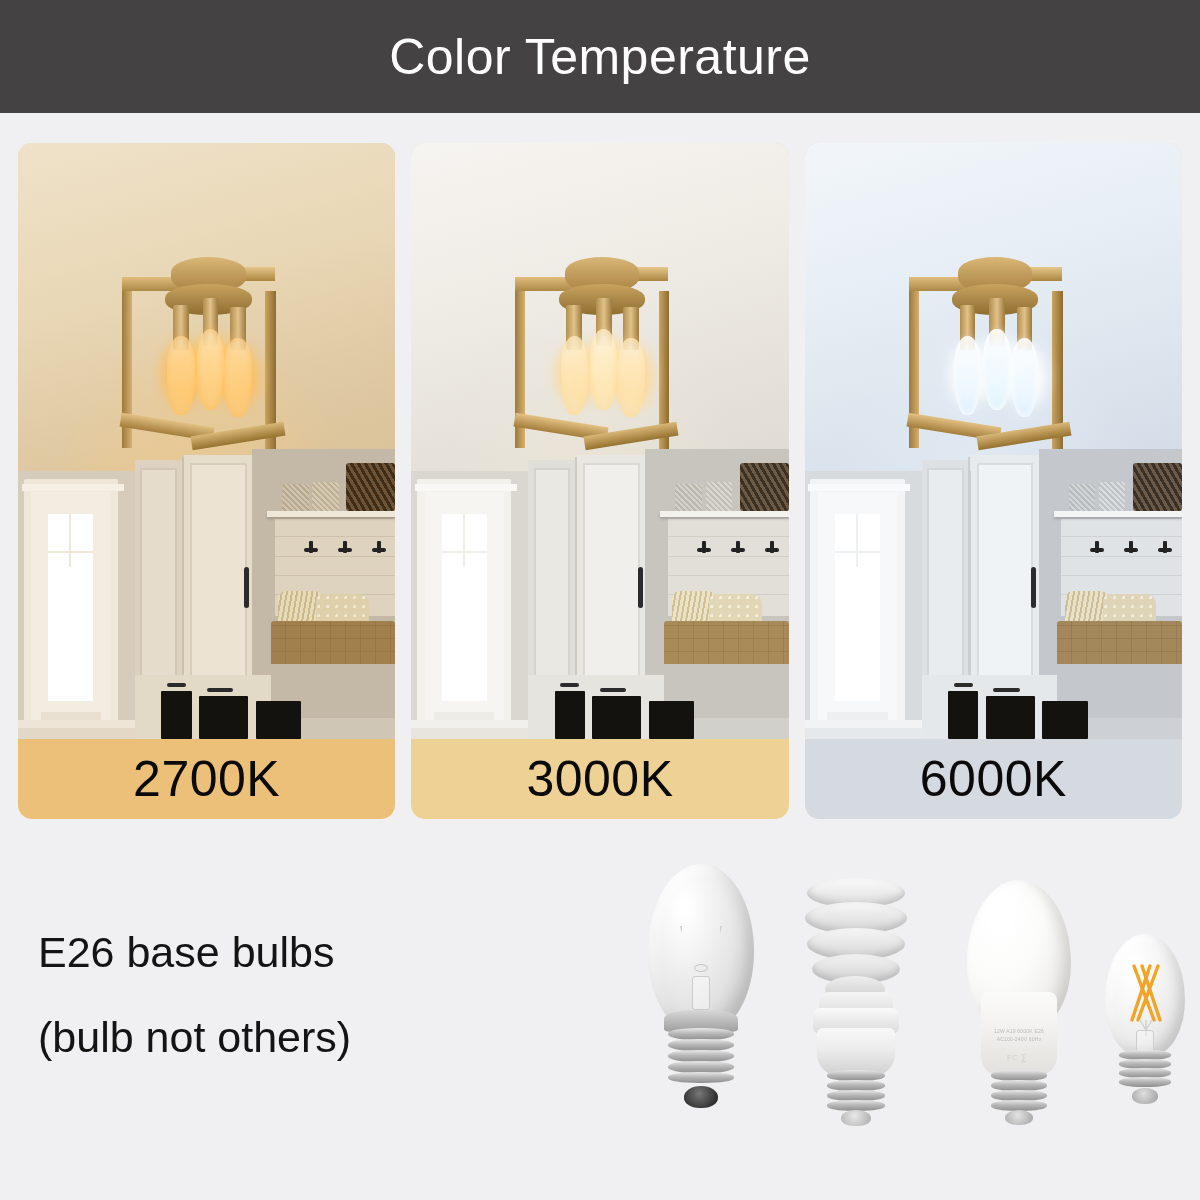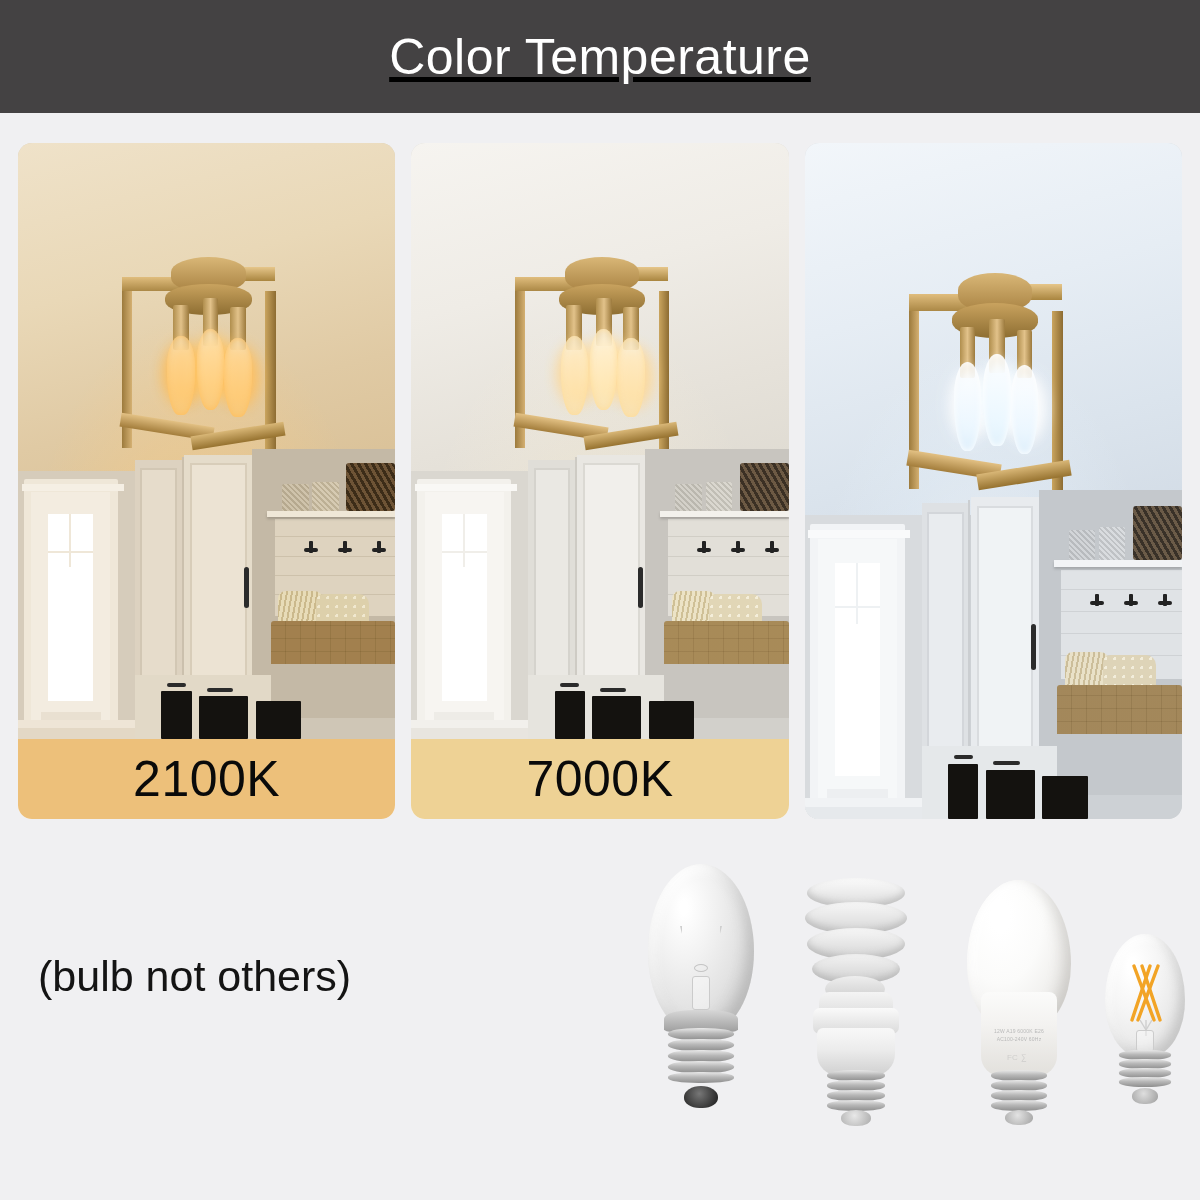--- a/index.html
+++ b/index.html
@@ -8,21 +8,21 @@
     background:#f0f0f2;
     font-family:"Liberation Sans", sans-serif;
     overflow:hidden;
     position:relative;
   }
 
   
   .header-bar{
     position:absolute; left:0; top:0; width:1200px; height:113px;
     background:#444243;
-    display:flex; align-items:center; justify-content:center;text-decoration:underline;
+    display:flex; align-items:center; justify-content:center;
   }
   .header-title{
     color:#ffffff; font-size:50px; font-weight:400; letter-spacing:.5px;
     line-height:1;
   }
 
   
   .cards-row{
     position:absolute; left:18px; top:143px;
     width:1164px; height:676px;
@@ -219,21 +219,21 @@
         <div class="base-cab" style="background:#e2d9c7;"></div>
         <div class="drawer" style="left:38%; top:82%; width:8%; height:18%;"></div>
         <div class="drawer" style="left:48%; top:84%; width:13%; height:16%;"></div>
         <div class="drawer" style="left:63%; top:86%; width:12%; height:14%;"></div>
         <div class="drawer-pull" style="left:39.5%; top:79%; width:5%;"></div>
         <div class="drawer-pull" style="left:50%; top:81%; width:7%;"></div>
         <div class="baseboard" style="background:#eee5d6;"></div>
         <div class="floor" style="background:#e3d8c5;"></div>
       </div>
     </div>
-    <div class="temp-label" style="background:#edc07a;">2100K</div>
+    <div class="temp-label" style="background:#edc07a;">2700K</div>
   </div>
 
   <div class="temp-card">
     <div class="scene" style="background:#d2d0cb;">
       <div class="ceiling" style="background:linear-gradient(165deg,#f6f4f0 0%,#efece6 40%,#e6e2da 72%,#dedad1 100%);"></div>
       <div class="ceiling-shadow" style="background:radial-gradient(ellipse 52% 46% at 48% 68%, rgba(255,240,205,.8) 0%, rgba(250,240,215,.35) 44%, rgba(220,215,200,0) 73%);"></div>
 
       <div class="fixture" style="left:25%; top:16%; width:52%; height:40%;">
         <div class="cage-bar" style="left:5%; top:16%; width:5%; height:72%; background:linear-gradient(90deg,#9c7a3c,#d4b072);"></div>
         <div class="cage-bar" style="left:5%; top:16%; width:50%; height:6%; background:linear-gradient(180deg,#e0bd7d,#ab8846);"></div>
@@ -301,21 +301,21 @@
         <div class="base-cab" style="background:#e6e4de;"></div>
         <div class="drawer" style="left:38%; top:82%; width:8%; height:18%;"></div>
         <div class="drawer" style="left:48%; top:84%; width:13%; height:16%;"></div>
         <div class="drawer" style="left:63%; top:86%; width:12%; height:14%;"></div>
         <div class="drawer-pull" style="left:39.5%; top:79%; width:5%;"></div>
         <div class="drawer-pull" style="left:50%; top:81%; width:7%;"></div>
         <div class="baseboard" style="background:#f2f0ec;"></div>
         <div class="floor" style="background:#e8e5df;"></div>
       </div>
     </div>
-    <div class="temp-label" style="background:#eed295;">7000K</div>
+    <div class="temp-label" style="background:#eed295;">3000K</div>
   </div>
 
   <div class="temp-card">
     <div class="scene" style="background:#cdd1d5;">
       <div class="ceiling" style="background:linear-gradient(165deg,#f2f6fa 0%,#e6edf4 40%,#dbe4ed 72%,#d2dbe5 100%);"></div>
       <div class="ceiling-shadow" style="background:radial-gradient(ellipse 52% 46% at 48% 68%, rgba(255,255,255,.95) 0%, rgba(235,246,255,.45) 44%, rgba(205,218,232,0) 73%);"></div>
 
       <div class="fixture" style="left:25%; top:16%; width:52%; height:40%;">
         <div class="cage-bar" style="left:5%; top:16%; width:5%; height:72%; background:linear-gradient(90deg,#9c7a3c,#d4b072);"></div>
         <div class="cage-bar" style="left:5%; top:16%; width:50%; height:6%; background:linear-gradient(180deg,#e0bd7d,#ab8846);"></div>
@@ -383,26 +383,28 @@
         <div class="base-cab" style="background:#e5e8ea;"></div>
         <div class="drawer" style="left:38%; top:82%; width:8%; height:18%;"></div>
         <div class="drawer" style="left:48%; top:84%; width:13%; height:16%;"></div>
         <div class="drawer" style="left:63%; top:86%; width:12%; height:14%;"></div>
         <div class="drawer-pull" style="left:39.5%; top:79%; width:5%;"></div>
         <div class="drawer-pull" style="left:50%; top:81%; width:7%;"></div>
         <div class="baseboard" style="background:#f1f3f5;"></div>
         <div class="floor" style="background:#e6e9ec;"></div>
       </div>
     </div>
+    <div class="temp-label" style="background:#d5d9e0;">6000K</div>
   </div>
 </div>
 
 <div class="bottom">
 
   <div class="compat-text">
+    <div class="compat-line">E26 base bulbs</div>
     <div class="compat-gap"></div>
     <div class="compat-line">(bulb not others)</div>
   </div>
 
   <div class="bulb-lineup">
 
     <div class="bulb-item" style="left:12px; width:118px; height:256px;">
       <div style="position:absolute; left:6px; top:0; width:106px; height:168px;
                   border-radius:50% 50% 44% 44% / 52% 52% 48% 48%;
                   background:radial-gradient(ellipse at 34% 26%, #ffffff 4%, #f2f2f2 30%, #e3e3e3 58%, #cfcfcf 84%, #bdbdbd 100%);

